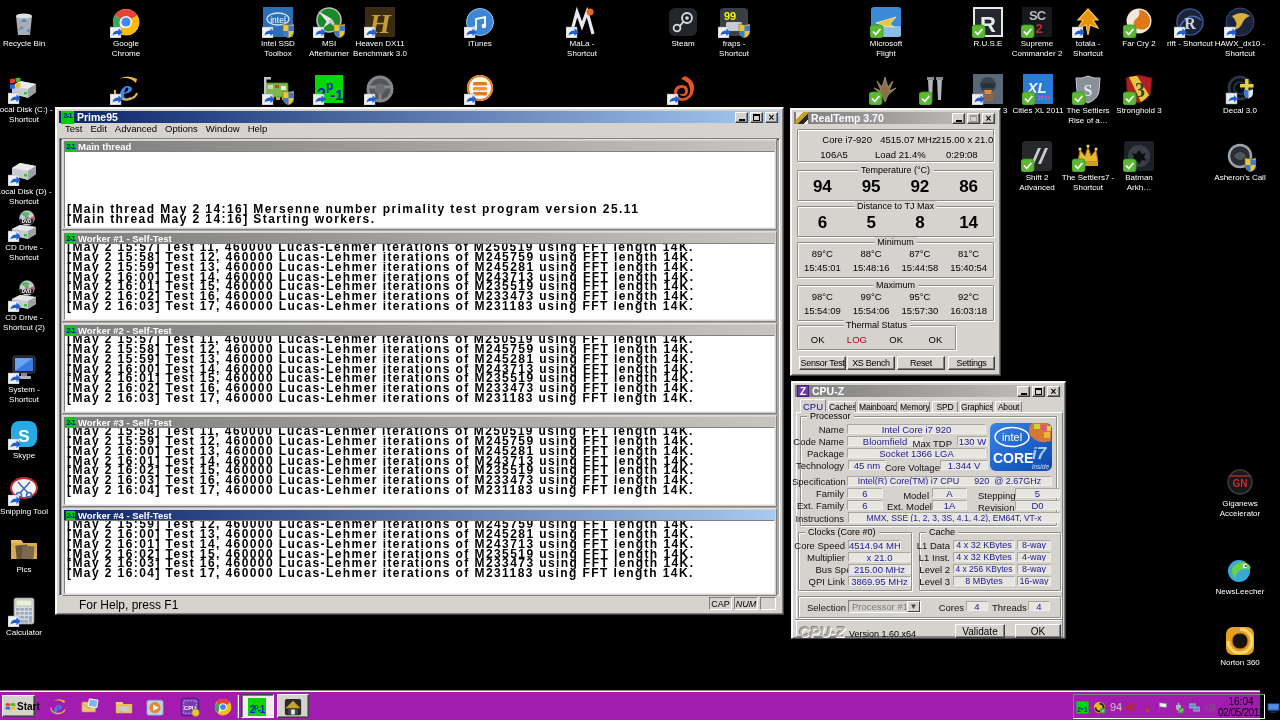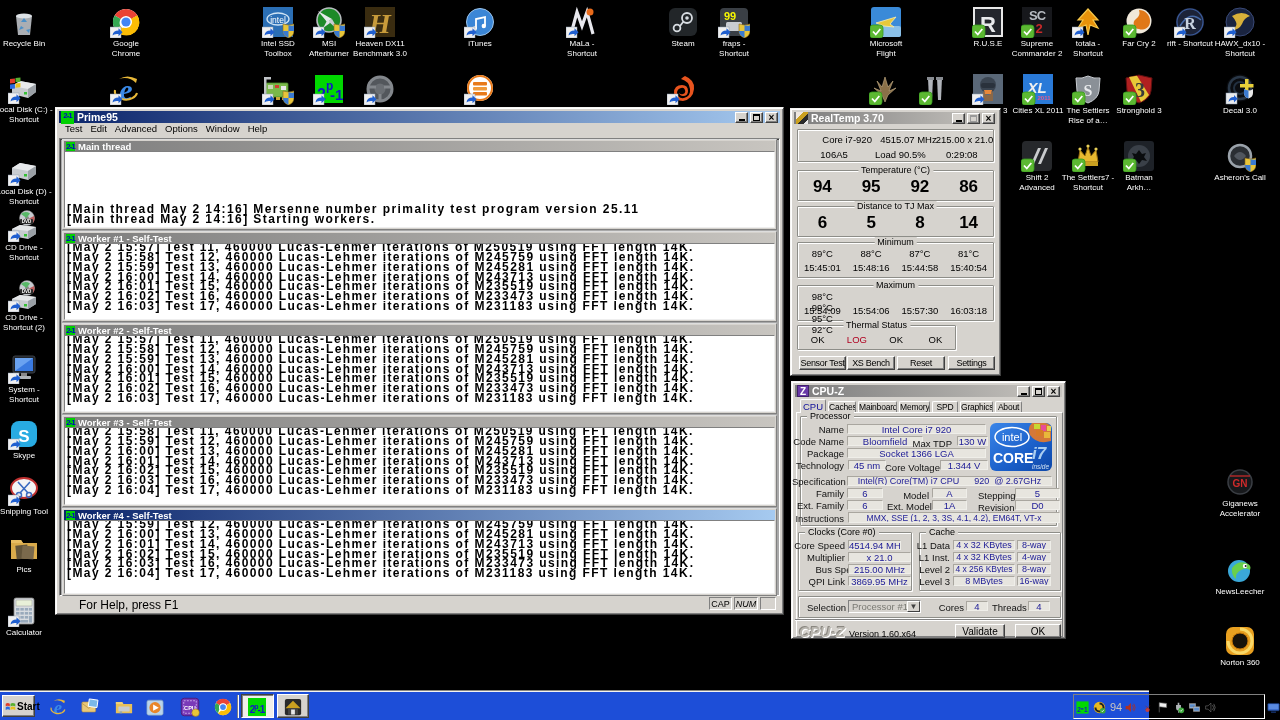--- a/index.html
+++ b/index.html
@@ -729,21 +729,21 @@
         </span>
       </div>
 <div class="gb" style="left:6px;top:20px;width:197px;height:33px;">
 <div style="position:absolute;left:0;top:4px;width:100%;display:flex;font-size:9.5px;color:#000;white-space:nowrap;padding-left:16px;">
           <span style="width:37%;text-align:center;">Core i7-920</span>
           <span style="width:31%;text-align:center;">4515.07 MHz</span>
           <span style="width:32%;text-align:center;">215.00 x 21.0</span>
         </div>
 <div style="position:absolute;left:0;top:19px;width:100%;display:flex;font-size:9.5px;color:#000;white-space:nowrap;">
           <span style="width:37%;text-align:center;">106A5</span>
-          <span style="width:31%;text-align:center;">Load 90.5%</span>
+          <span style="width:31%;text-align:center;">Load 21.4%</span>
           <span style="width:32%;text-align:center;">0:29:08</span>
         </div>
 </div>
 <div class="gb" style="left:6px;top:61px;width:197px;height:31px;">
         <div class="lab" style="left:50%;transform:translateX(-50%);white-space:nowrap;">Temperature (°C)</div>
 <div style="position:absolute;left:0;top:6px;width:100%;display:flex;font-size:17px;font-weight:bold;color:#000;">
           <span style="width:25%;text-align:center;">94</span>
           <span style="width:25%;text-align:center;">95</span>
           <span style="width:25%;text-align:center;">92</span>
           <span style="width:25%;text-align:center;">86</span>
@@ -768,21 +768,21 @@
         </div>
 <div style="position:absolute;left:0;top:19px;width:100%;display:flex;font-size:9.5px;color:#000;white-space:nowrap;">
           <span style="width:25%;text-align:center;">15:45:01</span>
           <span style="width:25%;text-align:center;">15:48:16</span>
           <span style="width:25%;text-align:center;">15:44:58</span>
           <span style="width:25%;text-align:center;">15:40:54</span>
         </div>
 </div>
 <div class="gb" style="left:6px;top:176px;width:197px;height:36px;">
         <div class="lab" style="left:50%;transform:translateX(-50%);white-space:nowrap;">Maximum</div>
-<div style="position:absolute;left:0;top:5px;width:100%;display:flex;font-size:9.5px;color:#000;white-space:nowrap;flex-direction:column;">
+<div style="position:absolute;left:0;top:5px;width:100%;display:flex;font-size:9.5px;color:#000;white-space:nowrap;">
           <span style="width:25%;text-align:center;">98°C</span>
           <span style="width:25%;text-align:center;">99°C</span>
           <span style="width:25%;text-align:center;">95°C</span>
           <span style="width:25%;text-align:center;">92°C</span>
         </div>
 <div style="position:absolute;left:0;top:19px;width:100%;display:flex;font-size:9.5px;color:#000;white-space:nowrap;">
           <span style="width:25%;text-align:center;">15:54:09</span>
           <span style="width:25%;text-align:center;">15:54:06</span>
           <span style="width:25%;text-align:center;">15:57:30</span>
           <span style="width:25%;text-align:center;">16:03:18</span>
@@ -911,21 +911,21 @@
 <div class="lbl" style="left:142px;top:220px;z-index:5;width:30px;text-align:right;">Cores</div>
 <div class="fld" style="left:174px;top:219px;width:22px;height:10px;line-height:9px;font-size:9.5px;z-index:5;">4</div>
 <div class="lbl" style="left:200px;top:220px;z-index:5;width:33px;text-align:right;">Threads</div>
 <div class="fld" style="left:236px;top:219px;width:22px;height:10px;line-height:9px;font-size:9.5px;z-index:5;">4</div>
 <div style="position:absolute;left:3px;right:3px;top:237px;height:1px;background:#808080;box-shadow:0 1px 0 #fff;z-index:6;"></div>
 <div style="position:absolute;left:7px;top:241px;font-size:15px;font-weight:bold;font-style:italic;color:#b8b5ae;text-shadow:1px 1px 0 #fff,-1px -1px 0 #8a8780;z-index:6;">CPU-Z</div>
 <div style="position:absolute;left:57px;top:247px;font-size:9px;color:#000;z-index:6;">Version 1.60.x64</div>
 <div class="btn" style="left:163px;top:242px;width:50px;height:14px;line-height:13px;z-index:6;">Validate</div>
 <div class="btn" style="left:223px;top:242px;width:46px;height:14px;line-height:13px;z-index:6;">OK</div>
 </div>
-<div style="position:absolute;left:0;top:691px;width:1149px;height:29px;background:#1d4ed8;border-top:1px solid #f5f4f0;box-shadow:0 -1px 0 #8a8880;z-index:50;">
+<div style="position:absolute;left:0;top:691px;width:1260px;height:29px;background:#a21caf;border-top:1px solid #f5f4f0;box-shadow:0 -1px 0 #8a8880;z-index:50;">
 <div style="position:absolute;left:2px;top:3px;width:33px;height:22px;background:#d6d3ce;border:1px solid #404040;border-top-color:#fff;border-left-color:#fff;box-shadow:inset -1px -1px 0 #808080;display:flex;align-items:center;">
 <svg width="11" height="11" viewBox="0 0 16 16" style="margin-left:2px;flex:none;">
           <path d="M1 4 Q4 2 7 4 L7 8 Q4 6 1 8z" fill="#e03c2a"></path>
           <path d="M8 4 Q11 2 15 4 L15 8 Q11 6 8 8z" fill="#58b030"></path>
           <path d="M1 9 Q4 7 7 9 L7 13 Q4 11 1 13z" fill="#2a6ae0"></path>
           <path d="M8 9 Q11 7 15 9 L15 13 Q11 11 8 13z" fill="#e8c020"></path>
         </svg>
 <span style="font-weight:bold;font-size:10px;margin-left:1px;color:#000;">Start</span>
       </div>
 <div style="position:absolute;left:48px;top:5px;width:20px;height:20px;"><svg width="20" height="20" viewBox="0 0 32 32">

